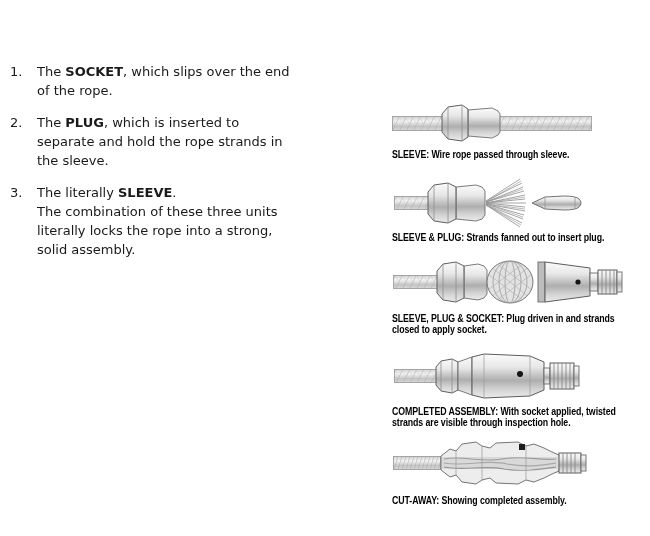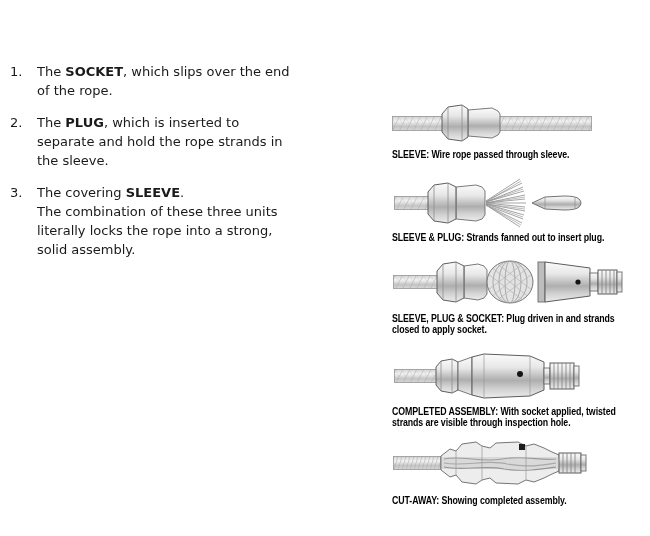--- a/index.html
+++ b/index.html
@@ -49,21 +49,21 @@
 
   <div class="item">
     <div class="item-num">2.</div>
     <div class="item-text"><span>The </span><span class="term">PLUG</span><span>, which is inserted to
 separate and hold the rope strands in
 the sleeve.</span></div>
   </div>
 
   <div class="item">
     <div class="item-num">3.</div>
-    <div class="item-text"><span>The covering </span><span class="term">SLEEVE</span><span>.
+    <div class="item-text"><span>The literally </span><span class="term">SLEEVE</span><span>.
 The combination of these three units
 literally locks the rope into a strong,
 solid assembly.</span></div>
   </div>
 
 </div>
 
 <div class="figs">
 
   <div class="fig" id="fig-sleeve">

